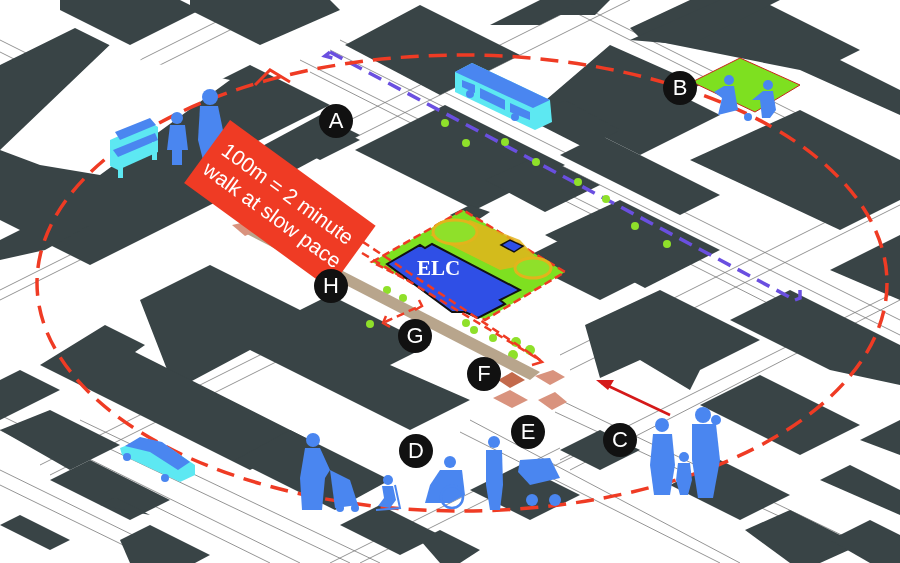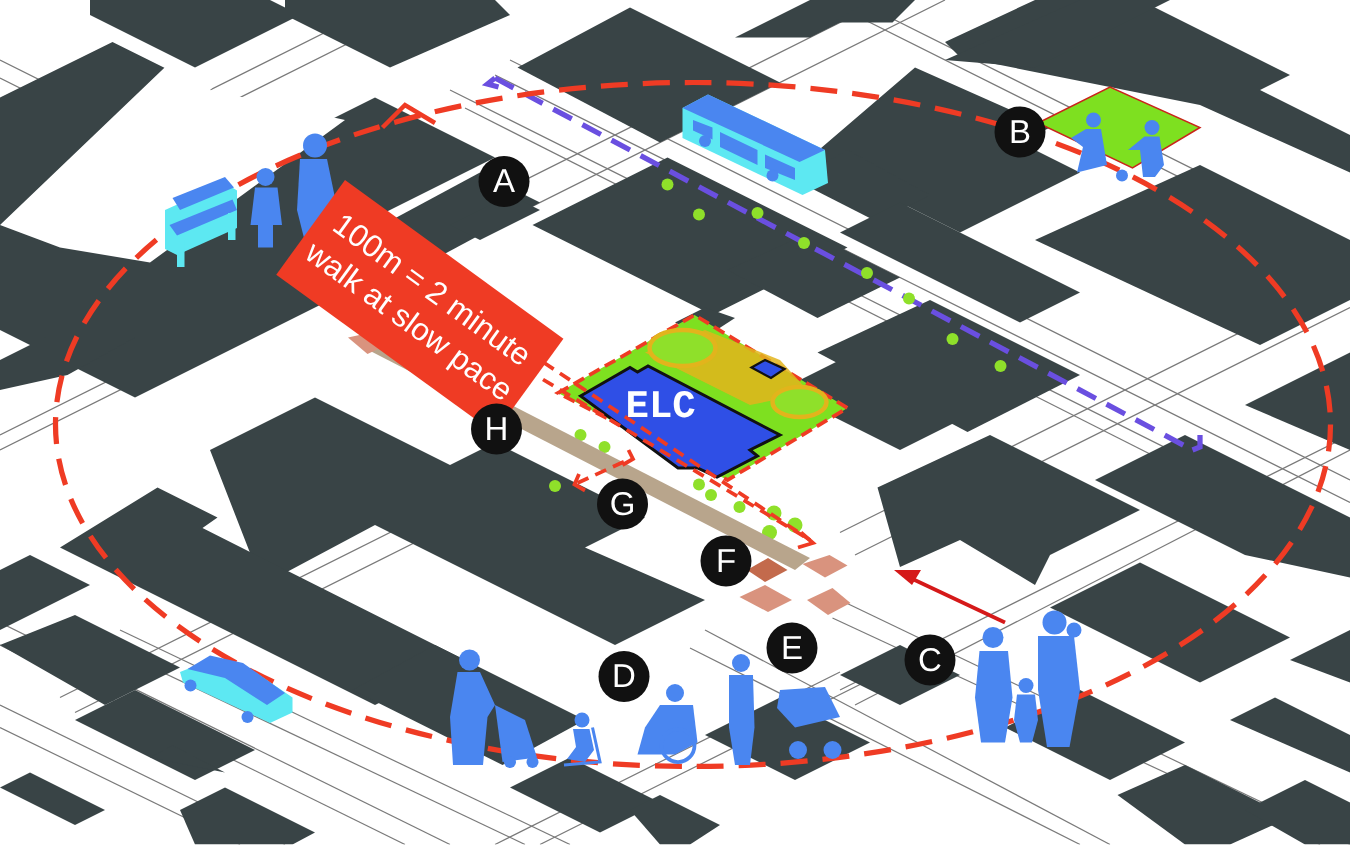--- a/index.html
+++ b/index.html
@@ -8,21 +8,21 @@
   #stage { position: absolute; left: 0; top: 0; width: 900px; height: 563px; }
   .label-circle { position: absolute; width: 34px; height: 34px; border-radius: 50%;
          background: #111111; color: #ffffff; display: flex; align-items: center;
          justify-content: center; font-size: 22px; font-family: "Liberation Sans", sans-serif;
          transform: translate(-50%, -50%); }
   .walk-banner { position: absolute; left: 230px; top: 120px; width: 180px; height: 78px;
          background: #ef3b24; color: #ffffff; transform-origin: 0 0;
          transform: rotate(36deg); display: flex; flex-direction: column; align-items: center;
          justify-content: center; font-size: 21px; line-height: 26px; }
   .elc-text { position: absolute; left: 417px; top: 256px; color: #ffffff; font-weight: bold;
-         font-size: 26px; font-family: Liberation Mono, monospace; letter-spacing: 0px; }
+         font-size: 21px; font-family: Liberation Serif, serif; letter-spacing: 0px; }
 </style>
 </head>
 <body>
 
 <div id="stage">
 <svg width="900" height="563" viewBox="0 0 900 563" xmlns="http://www.w3.org/2000/svg">
   <rect x="0" y="0" width="900" height="563" fill="#ffffff"></rect>
 
   <g stroke="#7a7a7a" stroke-width="0.8" fill="none">
 

